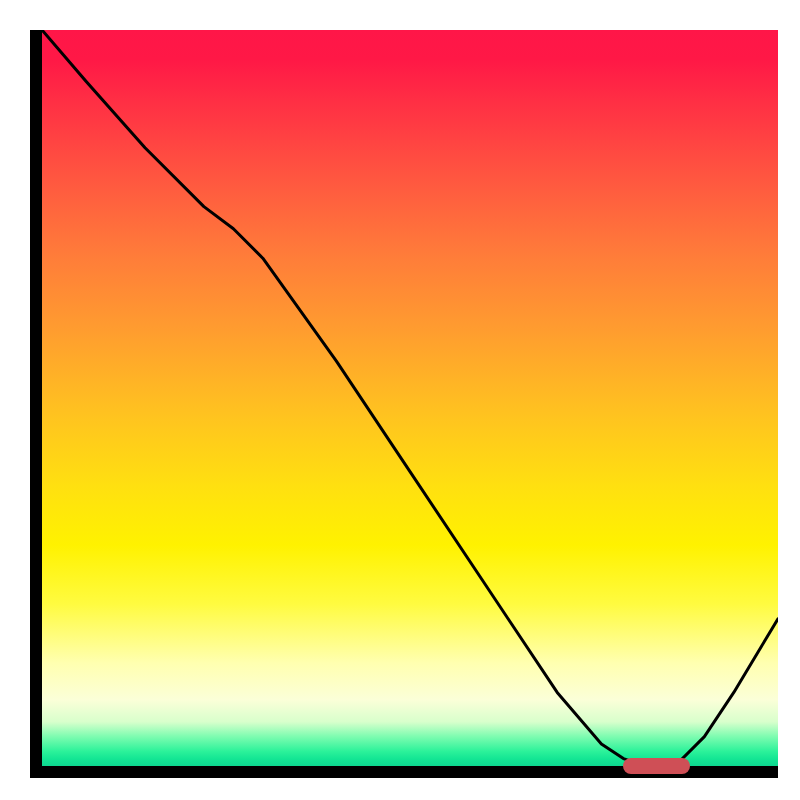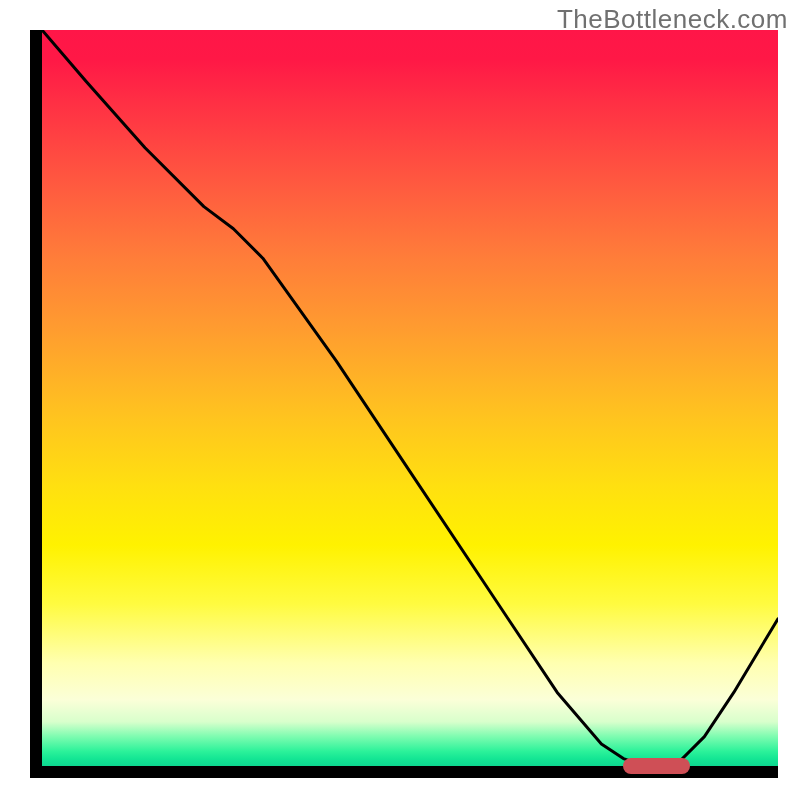--- a/index.html
+++ b/index.html
@@ -87,21 +87,20 @@
     height: 16px;
     background: #cf4f56;
     border-radius: 8px;
   }
 </style>
 </head>
 <body>
 
 <div class="stage">
 
-  <div class="watermark">TheBottleneck.com</div>
 
   <div class="axes">
     <div class="axis-y"></div>
     <div class="axis-x"></div>
 
     <div class="gradient"></div>
 
     <svg class="curve-svg" viewBox="0 0 736 736" preserveAspectRatio="none">
       <path id="curve-path" fill="none" stroke="#000000" stroke-width="3" stroke-linecap="round" stroke-linejoin="round" d="M0.0 0.0 L44.2 51.5 L103.0 117.8 L161.9 176.6 L191.4 198.7 L220.8 228.2 L294.4 331.2 L368.0 441.6 L441.6 552.0 L515.2 662.4 L559.4 713.9 L581.4 728.6 L603.5 736.0 L633.0 736.0 L662.4 706.6 L691.8 662.4 L736.0 588.8"></path>
     </svg>

